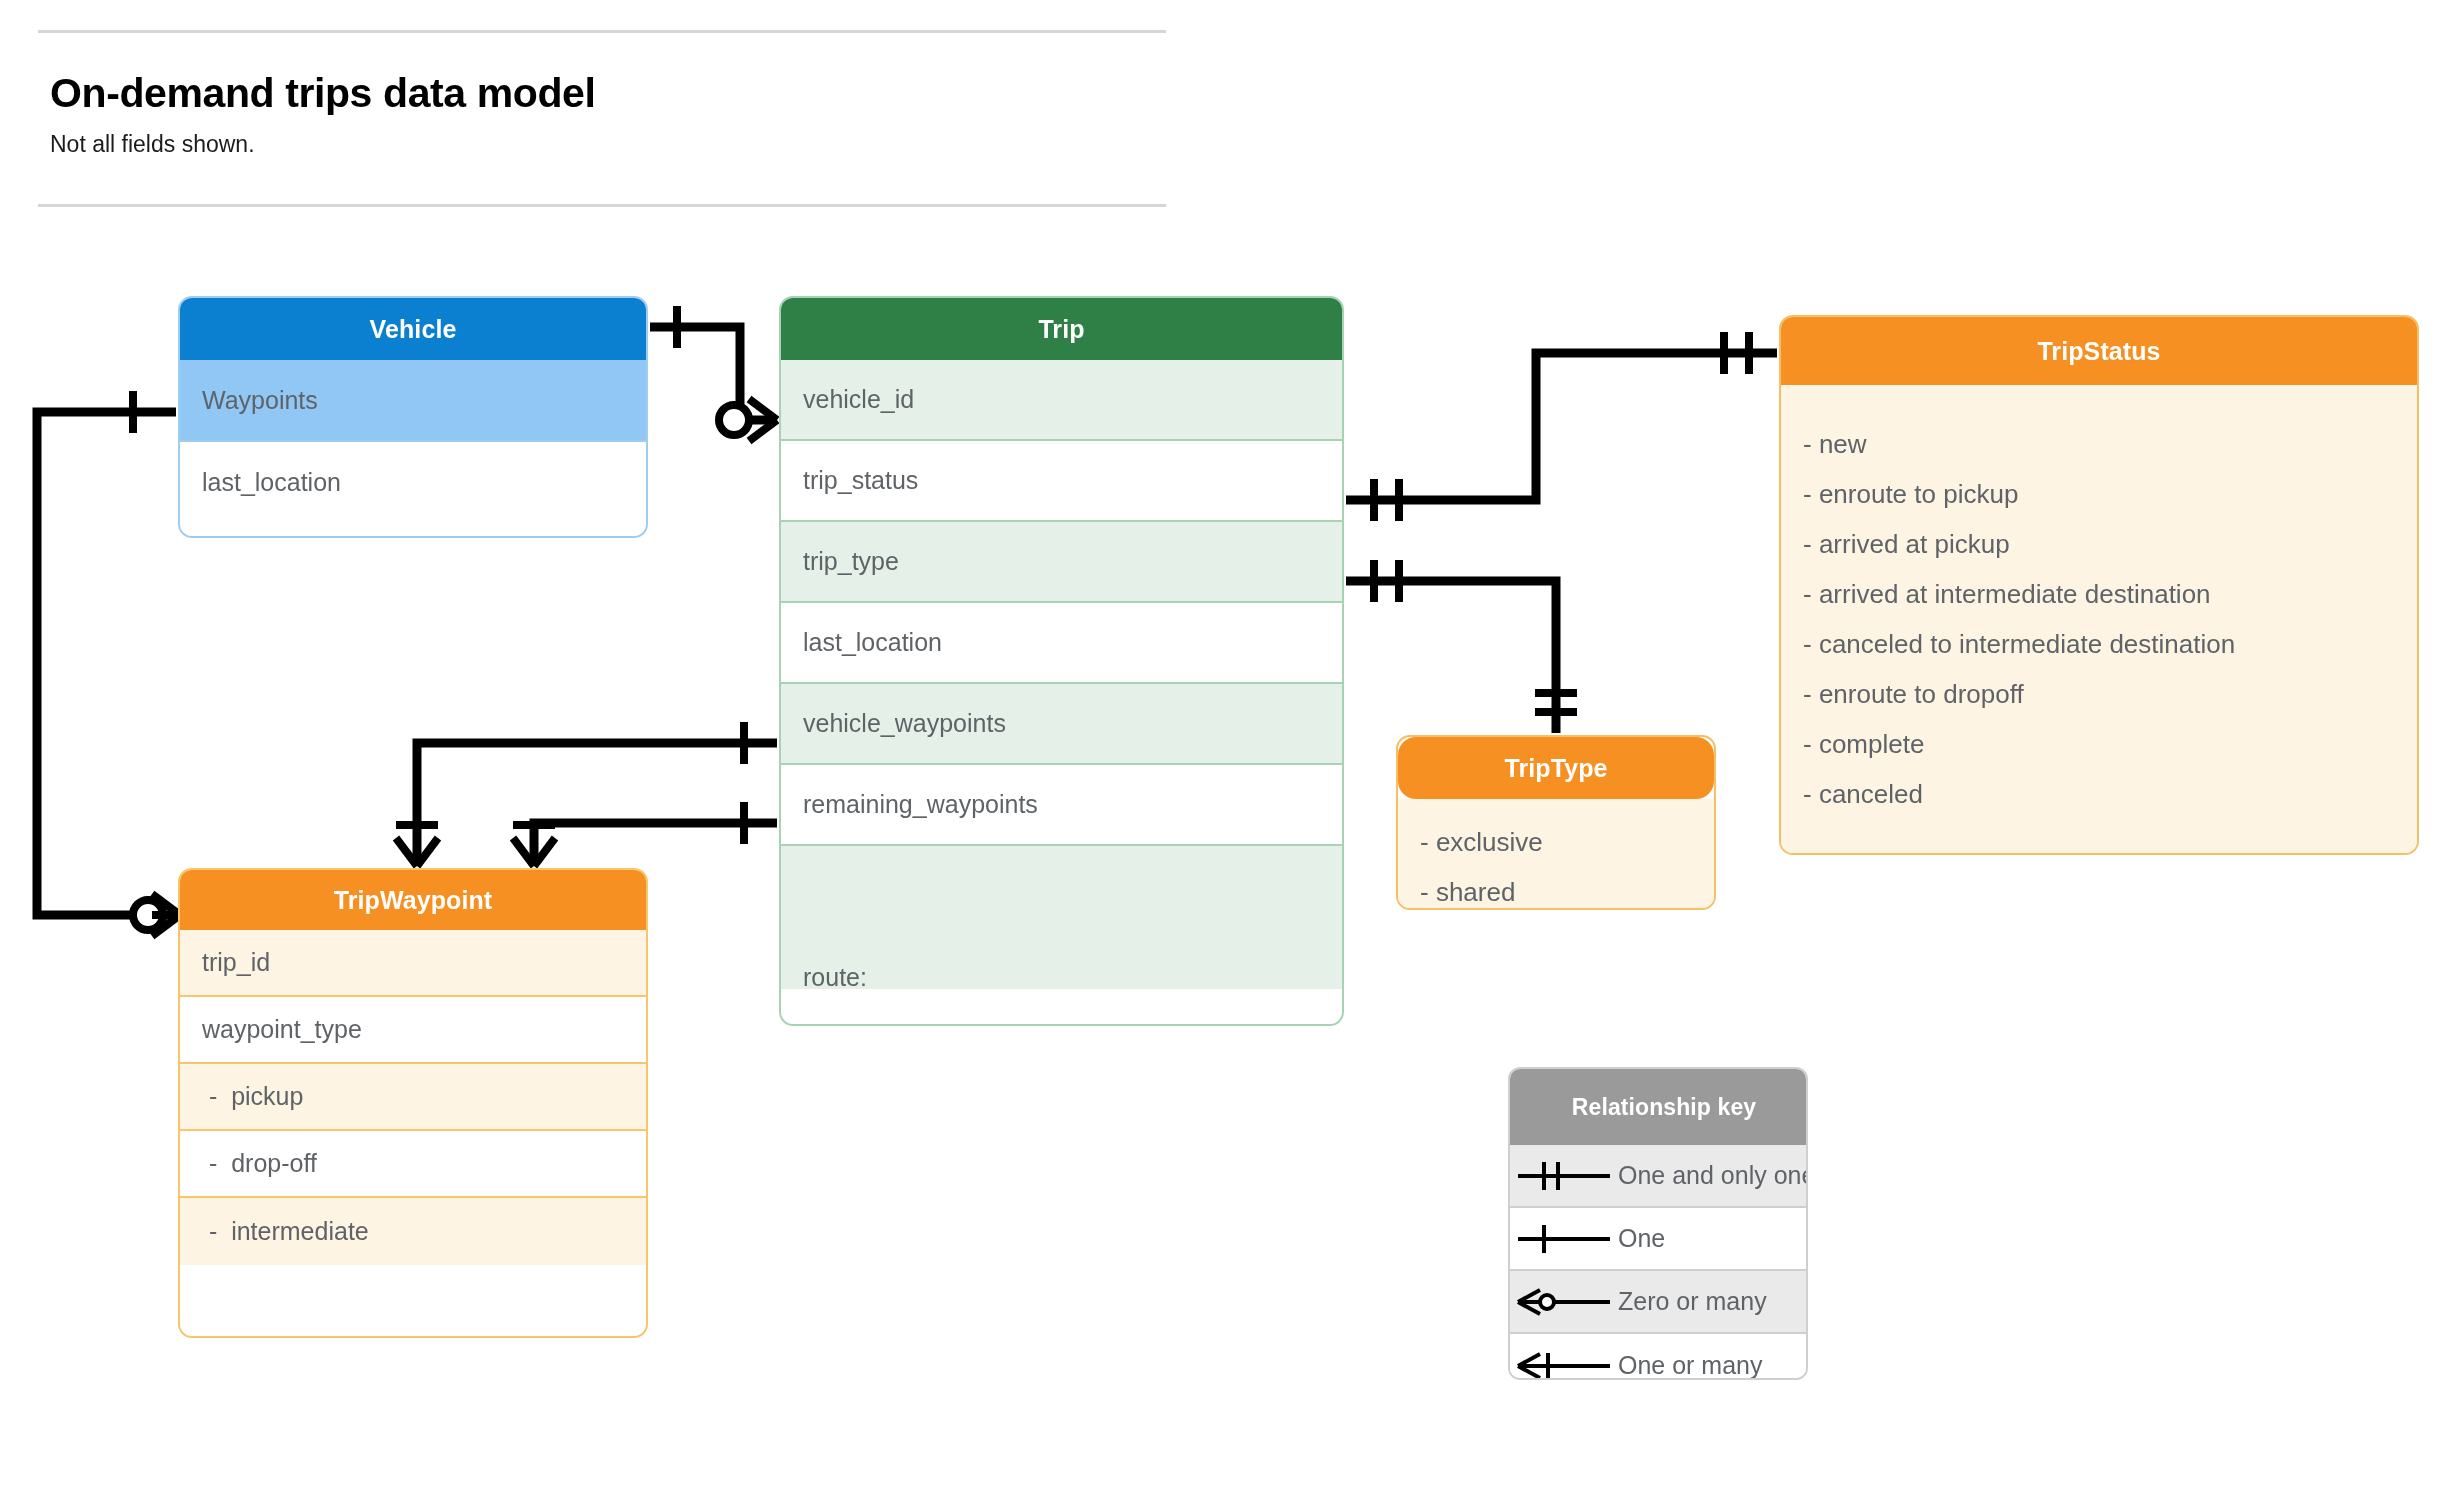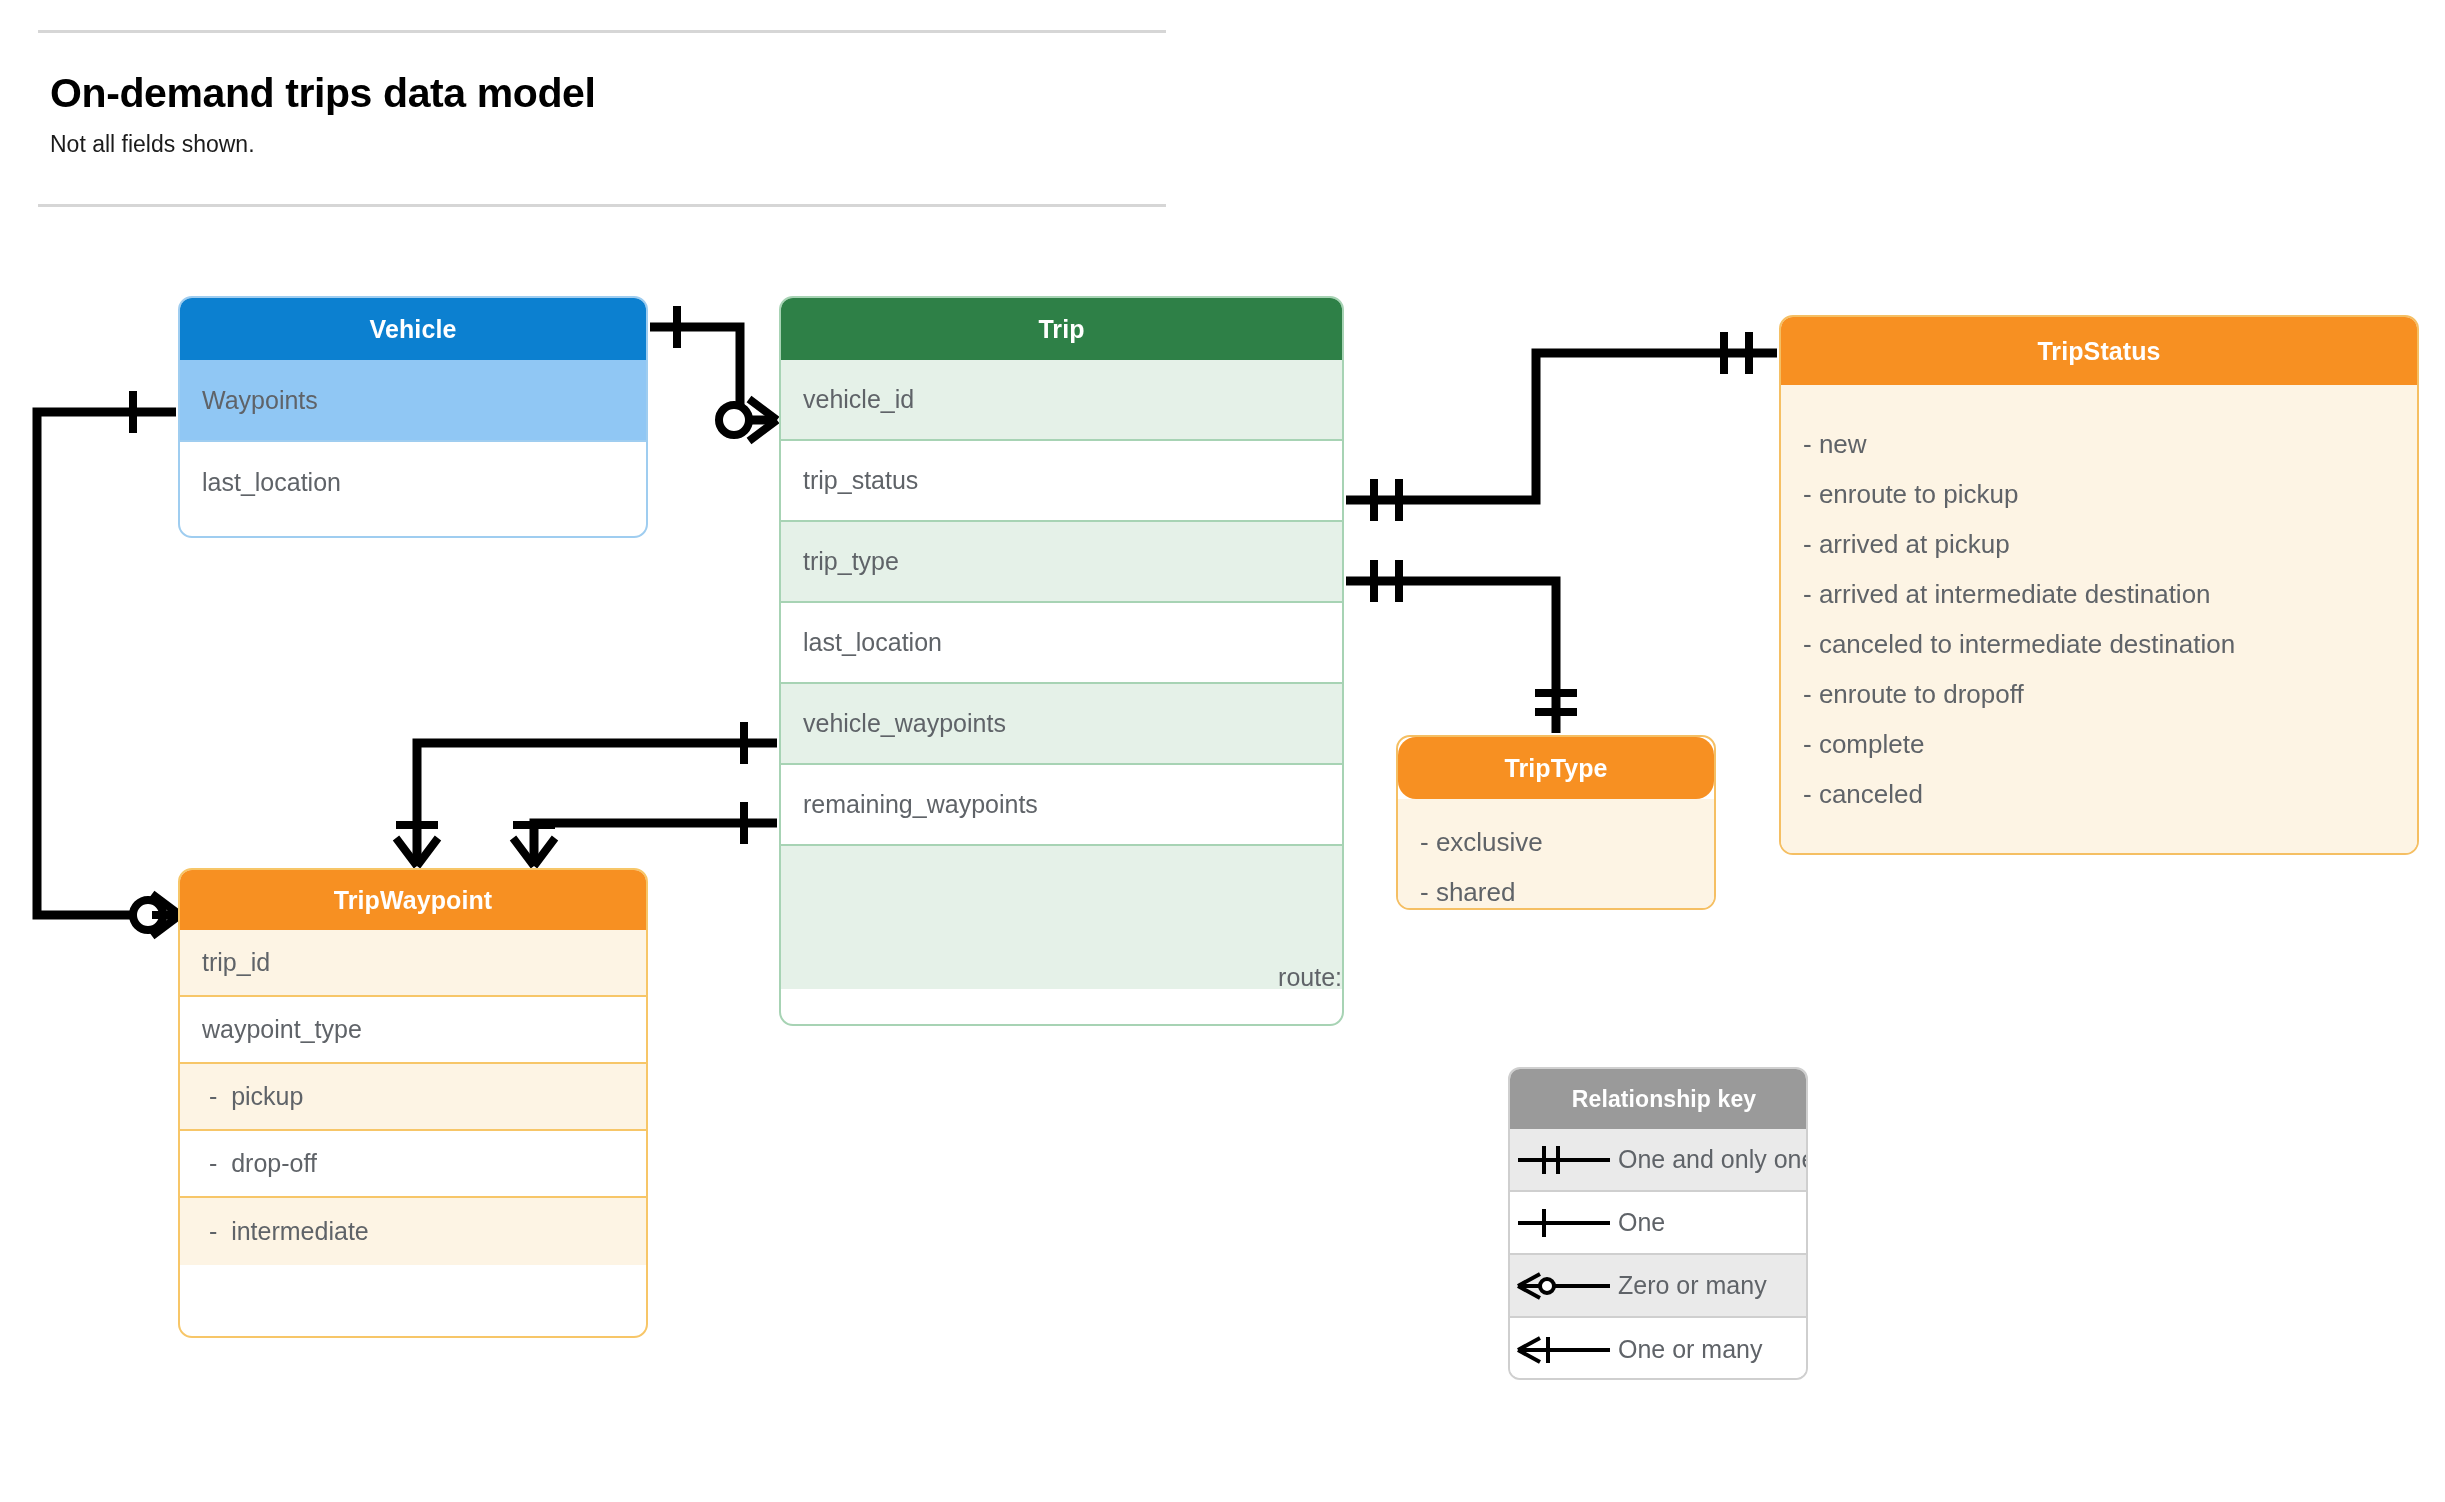--- a/index.html
+++ b/index.html
@@ -79,21 +79,21 @@
   #ent-vehicle { left: 178px; top: 296px; width: 470px; height: 242px;
                  border: 2px solid #9fcdf0; }
   #ent-vehicle .ehead { height: 62px; background: #0c80d0; }
   #ent-vehicle .r-waypoints { height: 82px; background: #90c7f4; border-bottom: 2px solid #9fcdf0; }
   #ent-vehicle .r-lastloc   { height: 80px; background: #ffffff; }
 
   
   #ent-trip { left: 779px; top: 296px; width: 565px; height: 730px;
               border: 2px solid #a7d3b4; }
   #ent-trip .ehead { height: 62px; background: #2e8047; }
-  #ent-trip .erow { height: 81px; border-bottom: 2px solid #a7d3b4; text-align: right; }
+  #ent-trip .erow { height: 81px; border-bottom: 2px solid #a7d3b4; }
   #ent-trip .alt  { background: #e5f1e8; }
   #ent-trip .pln  { background: #ffffff; }
   #ent-trip .r-route {
     height: 143px; background: #e5f1e8; border-bottom: none;
     display: block; padding-top: 34px; line-height: 1.55;
   }
 
   
   #ent-tripstatus { left: 1779px; top: 315px; width: 640px; height: 540px;
                     border: 2px solid #f5bf63; }
@@ -119,21 +119,21 @@
                       border: 2px solid #f7c668; }
   #ent-tripwaypoint .ehead { height: 60px; background: #f79022; }
   #ent-tripwaypoint .erow { height: 67px; border-bottom: 2px solid #f7c668; }
   #ent-tripwaypoint .erow:last-child { border-bottom: none; }
   #ent-tripwaypoint .alt { background: #fdf4e4; }
   #ent-tripwaypoint .pln { background: #ffffff; }
 
   
   #ent-key { left: 1508px; top: 1067px; width: 300px; height: 313px;
              border: 2px solid #cfcfcf; border-radius: 12px; }
-  #ent-key .ehead { height: 60px; background: #9a9a9a; font-size: 23px; padding-left: 12px; }
+  #ent-key .ehead { height: 76px; background: #9a9a9a; font-size: 23px; padding-left: 12px; }
   #ent-key .krow {
     box-sizing: border-box; width: 100%; height: 63px;
     display: flex; align-items: center;
     border-bottom: 2px solid #cfcfcf;
   }
   #ent-key .krow:last-child { border-bottom: none; }
   #ent-key .krow.shade { background: #eaeaea; }
   #ent-key .krow.plain { background: #ffffff; }
   #ent-key .ksym { width: 108px; flex: none; display:flex; align-items:center; justify-content:center; }
   #ent-key .klabel { font-size: 25px; color: #5f6368; white-space: pre; }

